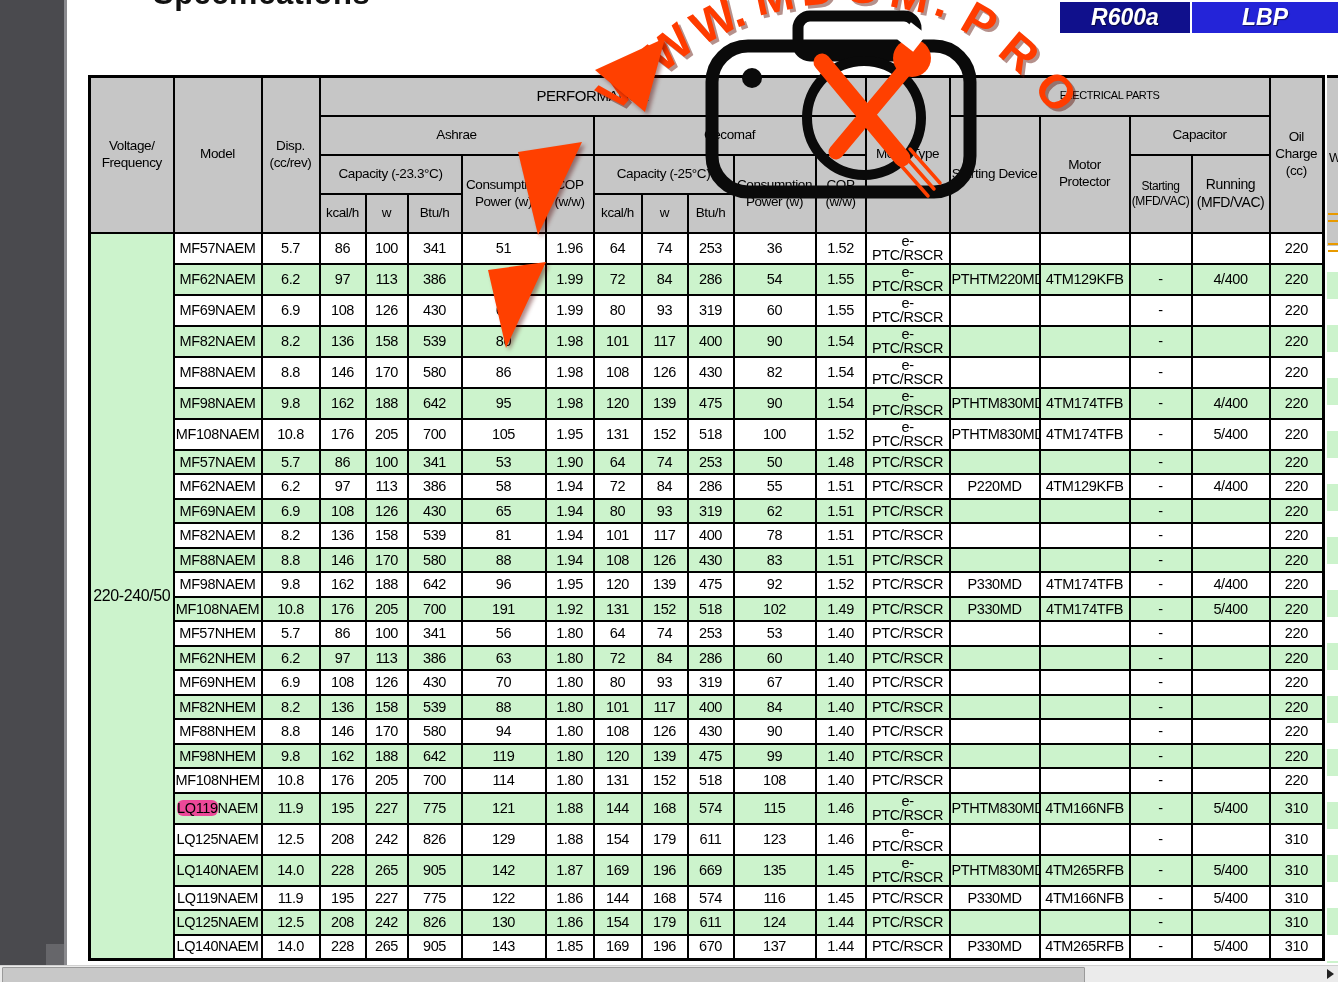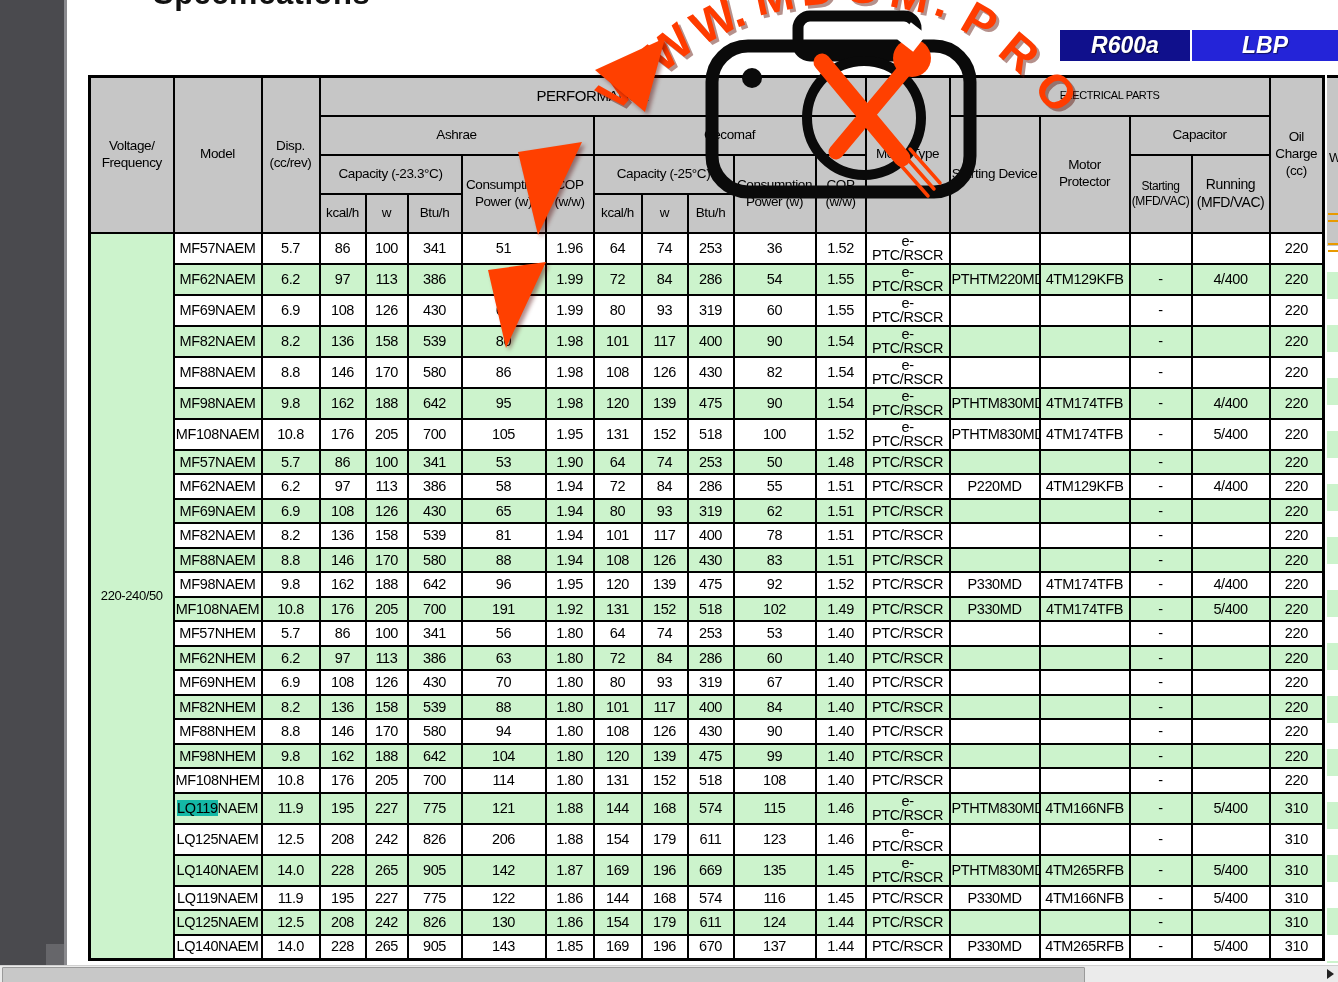--- a/index.html
+++ b/index.html
@@ -8,38 +8,38 @@
   
   #sidebar{position:absolute;left:0;top:0;width:64px;height:982px;background:#4a4a4e;}
   #sidebar .edge{position:absolute;right:-3px;top:0;width:3px;height:982px;background:#8a8a8e;}
   #sidebar .notch{position:absolute;left:46px;top:944px;width:18px;height:22px;background:#66666a;}
   
   #page-title{position:absolute;left:153px;top:-24px;font-size:31px;font-weight:bold;
               letter-spacing:.5px;color:#111;}
   
   .badge{position:absolute;top:2px;height:31px;line-height:31px;text-align:center;
          color:#fff;font-weight:bold;font-style:italic;font-size:23px;
-         text-shadow:1px 1px 1px rgba(0,0,0,.55);margin-top:28px;}
+         text-shadow:1px 1px 1px rgba(0,0,0,.55);}
   #badge-r600a{left:1060px;width:130px;background:#10108c;}
   #badge-lbp{left:1192px;width:146px;background:#2424d8;}
   
   #spec-table{position:absolute;left:88px;top:75px;border-collapse:collapse;table-layout:fixed;
               width:1234px;}
   #spec-table th,#spec-table td{border:2px solid #000;padding:0 1px;text-align:center;
               vertical-align:middle;overflow:hidden;white-space:normal;}
   #spec-table{border:3px solid #000;}
   #spec-table th{background:#c6c6c6;font-weight:normal;font-size:13.5px;line-height:1.25;
               letter-spacing:-0.4px;}
   #spec-table thead tr{height:39px;}
   #spec-table tbody tr{height:24.5px;}
   #spec-table tbody td{font-size:14.5px;letter-spacing:-0.4px;line-height:1;}
   #spec-table tbody tr.g td{background:#ccf3cc;}
   #spec-table tbody tr.w td{background:#ffffff;}
-  #spec-table td.vcell{background:#ccf3cc !important;font-size:13px;}
-  .hl{background:#14b8a6;}
+  #spec-table td.vcell{background:#ccf3cc !important;font-size:16px;}
+  .hl{background:#ec4899;border-radius:6px;}
   
   #sliver-head{position:absolute;left:1327px;top:75px;width:11px;height:168px;background:#c6c6c6;
                border-top:3px solid #000;border-bottom:3px solid #000;font-size:13px;
                line-height:160px;padding-left:2px;overflow:hidden;}
   #sliver-body{position:absolute;left:1327px;top:246px;width:11px;height:717px;
                background:repeating-linear-gradient(to bottom,#fff 0 26.5px,#ccf3cc 26.5px 53px);}
   .orange-mark{position:absolute;left:1328px;width:10px;height:5px;
                border-top:2px solid #e89a00;border-bottom:2px solid #e89a00;}
   
   #hscroll{position:absolute;left:0;top:965px;width:1338px;height:17px;background:#ebebeb;
@@ -507,21 +507,21 @@
           <td>-</td>
           <td></td>
           <td>220</td>
         </tr>
         <tr class="g">
           <td>MF98NHEM</td>
           <td>9.8</td>
           <td>162</td>
           <td>188</td>
           <td>642</td>
-          <td>104</td>
+          <td>119</td>
           <td>1.80</td>
           <td>120</td>
           <td>139</td>
           <td>475</td>
           <td>99</td>
           <td>1.40</td>
           <td>PTC/RSCR</td>
           <td></td>
           <td></td>
           <td>-</td>
@@ -567,21 +567,21 @@
           <td>-</td>
           <td>5/400</td>
           <td>310</td>
         </tr>
         <tr class="w">
           <td>LQ125NAEM</td>
           <td>12.5</td>
           <td>208</td>
           <td>242</td>
           <td>826</td>
-          <td>206</td>
+          <td>129</td>
           <td>1.88</td>
           <td>154</td>
           <td>179</td>
           <td>611</td>
           <td>123</td>
           <td>1.46</td>
           <td>e-PTC/RSCR</td>
           <td></td>
           <td></td>
           <td>-</td>

